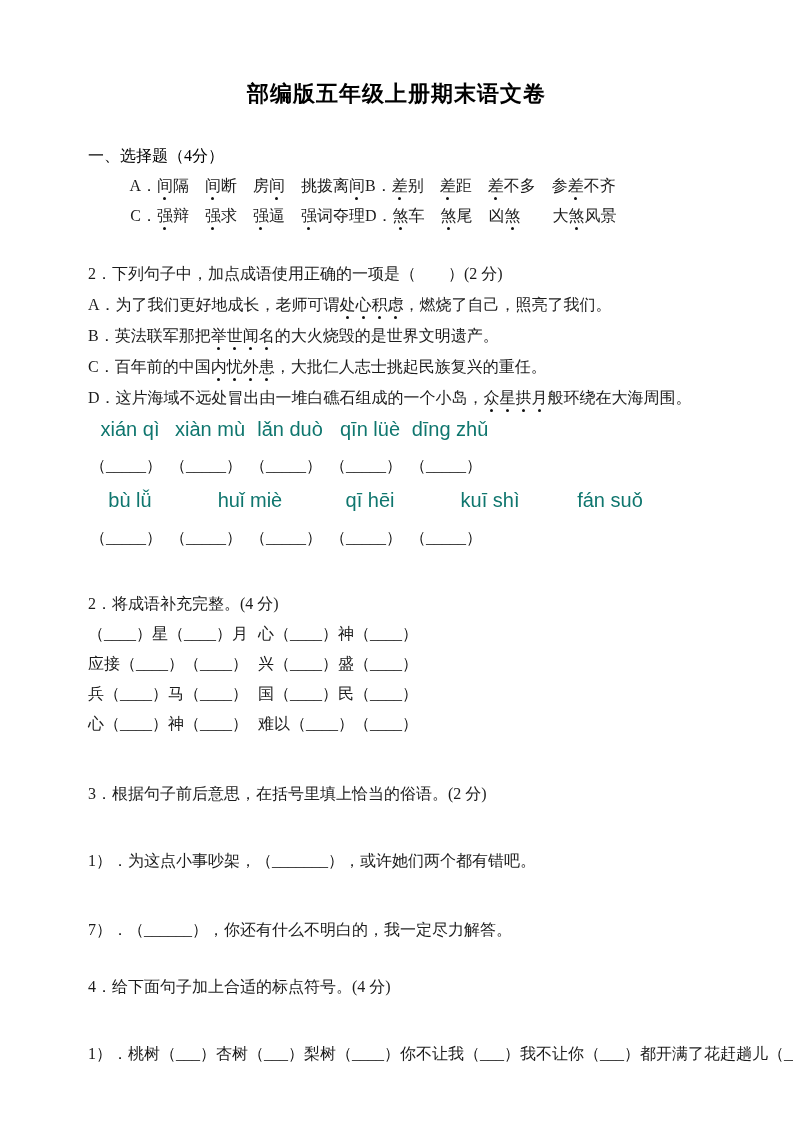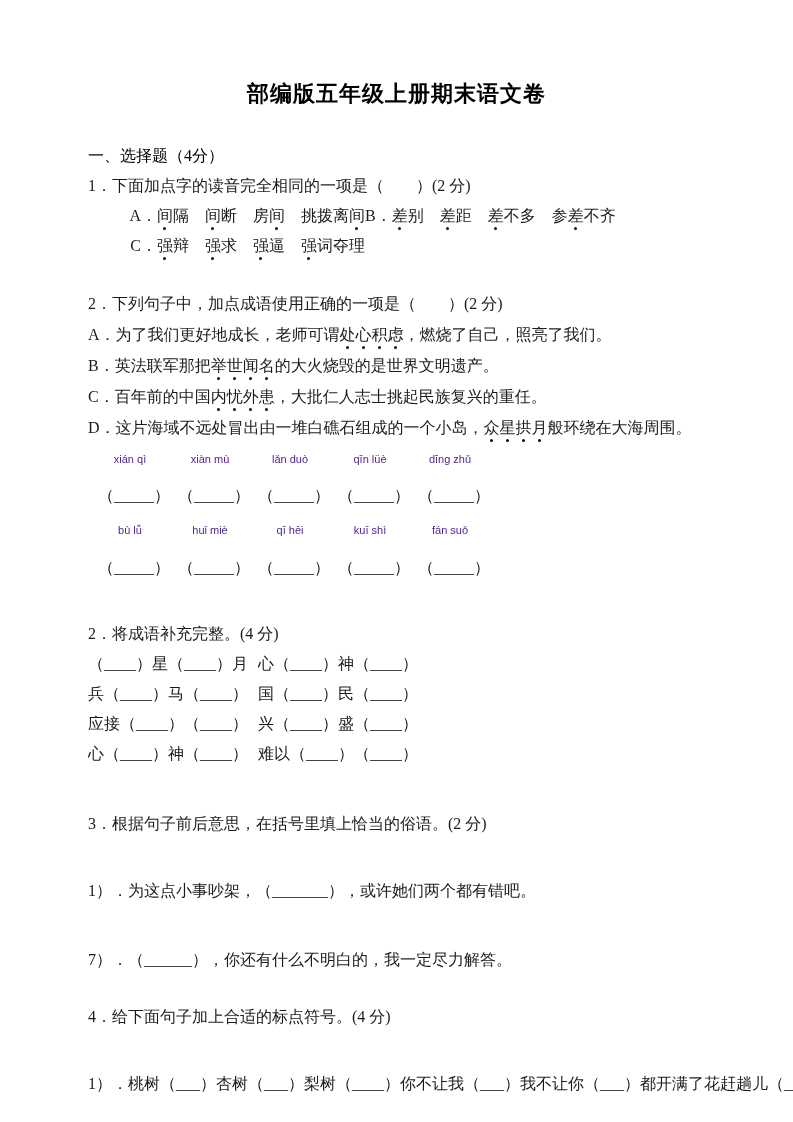--- a/index.html
+++ b/index.html
@@ -56,60 +56,60 @@
     border-radius: 50%;
     background: #111;
   }
 
   
   .py-grid { display: flex; margin-left: 2px; }
   .py-cell {
     width: 80px; flex: 0 0 80px;
     text-align: center;
     font-family: "Liberation Sans", sans-serif;
-    font-size: 11px;
+    font-size: 20px;
     line-height: 22px;
-    color: #4c1d95;
+    color: #0f766e;
   }
   .blank-cell {
     width: 80px; flex: 0 0 80px;
-    text-align: right;
+    text-align: left;
     line-height: 22px;
     letter-spacing: 0;
     white-space: nowrap;
   }
   .py-row1 { margin-top: 5px; }
   .blank-row1 { margin-top: 15px; }
-  .py-row2 { margin-top: 12px; }
+  .py-row2 { margin-top: 12px; gap: 40px; }
   .blank-row2 { margin-top: 16px; }
 
   
   .idiom-row { display: flex; line-height: 30px; }
   .idiom-row .left-col { width: 170px; flex: 0 0 170px; }
 
   .item-line { line-height: 34px; white-space: nowrap; margin-top: 35px; }
 </style>
 </head>
 <body>
 
 <div class="page">
 
   <h1 class="title">部编版五年级上册期末语文卷</h1>
 
   <div class="content">
 
     <div class="sec-heading s1-heading">一、选择题（4分）</div>
 
-    <div class="line">1．下面加点字的读音完全相同的一项是（　　）(2 分)</div>
     <div class="opt-pair">
       <div class="left-col"><span>A．</span><span class="emph">间</span><span>隔　</span><span class="emph">间</span><span>断　</span><span>房</span><span class="emph">间</span><span>　挑拨离</span><span class="emph">间</span></div>
       <div><span>B．</span><span class="emph">差</span><span>别　</span><span class="emph">差</span><span>距　</span><span class="emph">差</span><span>不多　</span><span>参</span><span class="emph">差</span><span>不齐</span></div>
     </div>
     <div class="opt-pair">
       <div class="left-col"><span>C．</span><span class="emph">强</span><span>辩　</span><span class="emph">强</span><span>求　</span><span class="emph">强</span><span>逼　</span><span class="emph">强</span><span>词夺理</span></div>
+      <div><span>D．</span><span class="emph">煞</span><span>车　</span><span class="emph">煞</span><span>尾　</span><span>凶</span><span class="emph">煞</span><span>　　</span><span>大</span><span class="emph">煞</span><span>风景</span></div>
     </div>
 
     <div class="line gap28">2．下列句子中，加点成语使用正确的一项是（　　）(2 分)</div>
     <div class="line31"><span>A．为了我们更好地成长，老师可谓</span><span class="emph">处</span><span class="emph">心</span><span class="emph">积</span><span class="emph">虑</span><span>，燃烧了自己，照亮了我们。</span></div>
     <div class="line31"><span>B．英法联军那把</span><span class="emph">举</span><span class="emph">世</span><span class="emph">闻</span><span class="emph">名</span><span>的大火烧毁的是世界文明遗产。</span></div>
     <div class="line31"><span>C．百年前的中国</span><span class="emph">内</span><span class="emph">忧</span><span class="emph">外</span><span class="emph">患</span><span>，大批仁人志士挑起民族复兴的重任。</span></div>
     <div class="line31"><span>D．这片海域不远处冒出由一堆白礁石组成的一个小岛，</span><span class="emph">众</span><span class="emph">星</span><span class="emph">拱</span><span class="emph">月</span><span>般环绕在大海周围。</span></div>
 
 
 
@@ -141,26 +141,26 @@
       <div class="blank-cell">（_____）</div>
       <div class="blank-cell">（_____）</div>
     </div>
 
     <div class="line gap40">2．将成语补充完整。(4 分)</div>
     <div class="idiom-row">
       <div class="left-col">（____）星（____）月</div>
       <div>心（____）神（____）</div>
     </div>
     <div class="idiom-row">
+      <div class="left-col">应接（____）（____）</div>
+      <div>兴（____）盛（____）</div>
+    </div>
+    <div class="idiom-row">
       <div class="left-col">兵（____）马（____）</div>
       <div>国（____）民（____）</div>
-    </div>
-    <div class="idiom-row">
-      <div class="left-col">应接（____）（____）</div>
-      <div>兴（____）盛（____）</div>
     </div>
     <div class="idiom-row">
       <div class="left-col">心（____）神（____）</div>
       <div>难以（____）（____）</div>
     </div>
 
     <div class="line gap40">3．根据句子前后意思，在括号里填上恰当的俗语。(2 分)</div>
     <div class="item-line">1）．为这点小事吵架，（_______），或许她们两个都有错吧。</div>
     <div class="item-line">7）．（______），你还有什么不明白的，我一定尽力解答。</div>
 

